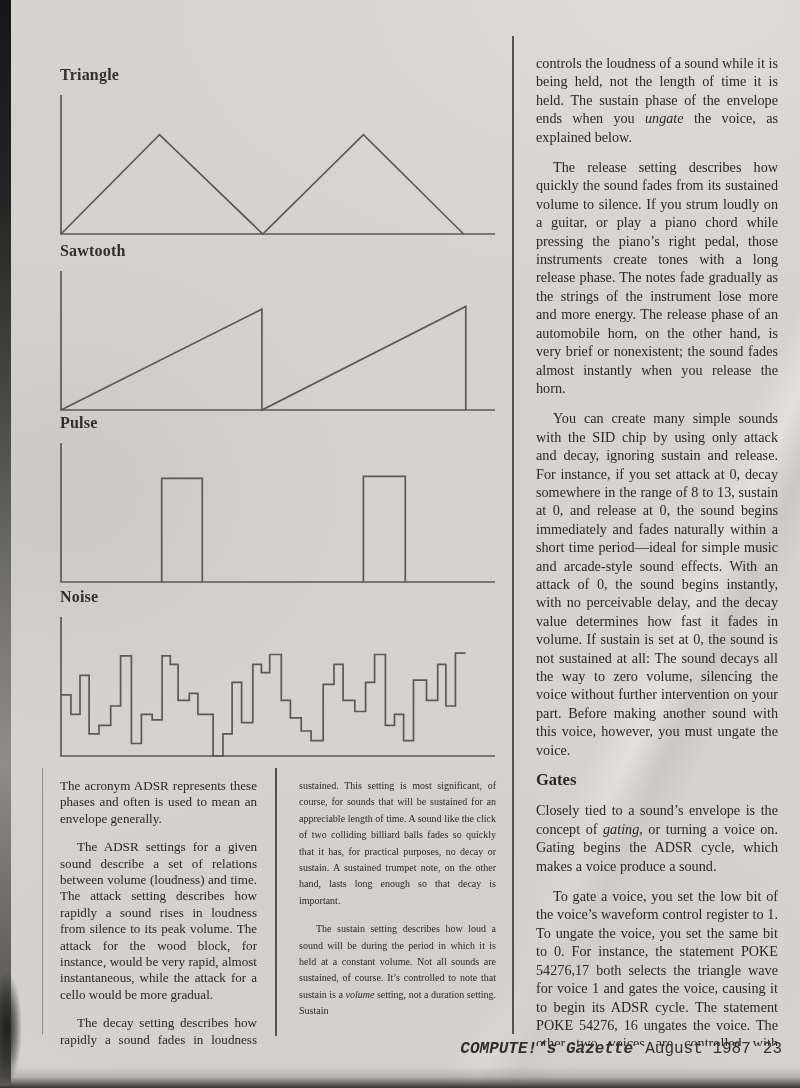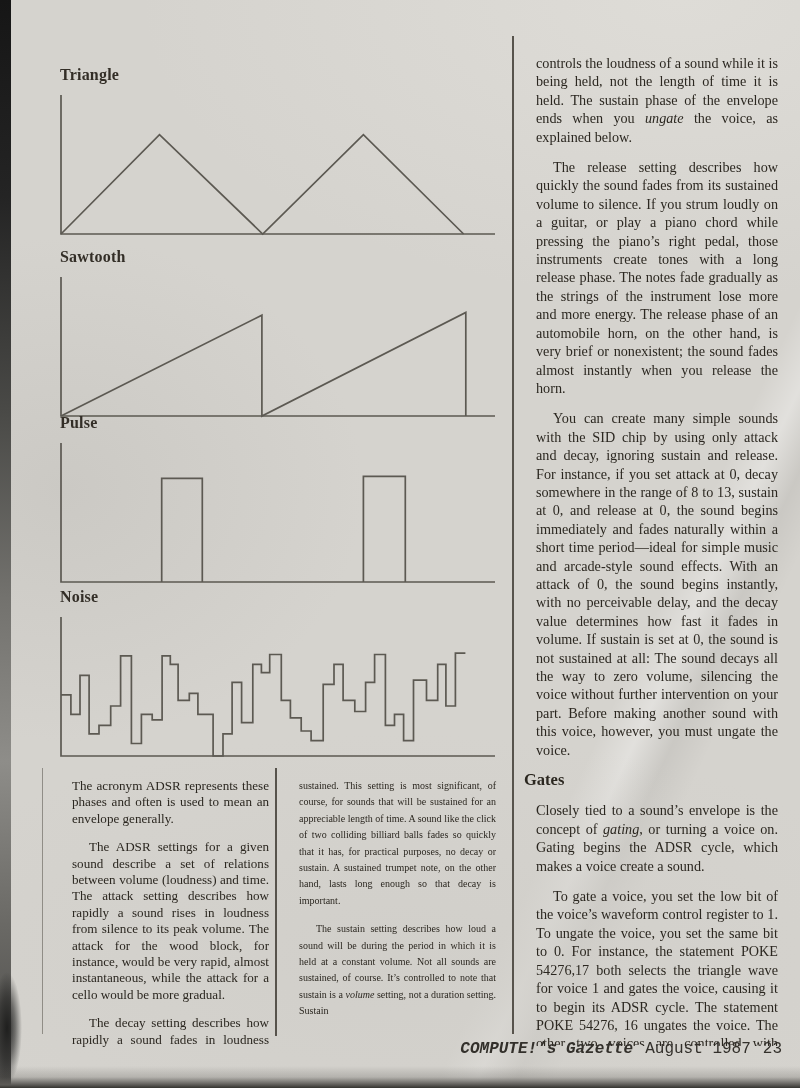--- a/index.html
+++ b/index.html
@@ -15,36 +15,36 @@
       linear-gradient(115deg, rgba(255,255,255,0) 72%, rgba(255,255,255,0.30) 75%, rgba(0,0,0,0.05) 78%, rgba(255,255,255,0) 81%);
   }
   .edge-left{position:absolute;left:0;top:0;width:11px;height:100%;
     background:linear-gradient(180deg,#161616 0%,#242424 18%,#4a4a47 38%,#73726e 55%,#8e8d89 70%,#6a6965 85%,#4a4947 100%);}
   .edge-blob{position:absolute;left:-8px;top:972px;width:30px;height:112px;border-radius:50%;
     background:radial-gradient(closest-side,#1f1f1e 0%,rgba(31,31,30,0.55) 55%,rgba(31,31,30,0) 100%);}
   .edge-bottom{position:absolute;left:0;right:0;bottom:0;height:22px;
     background:linear-gradient(180deg,rgba(70,68,64,0) 0%,rgba(70,68,64,0.22) 50%,#5b5955 86%,#34332f 100%);}
 
   figure.wf{position:absolute;left:56px;margin:0;}
-  #wf0{top:66px}#wf1{top:248px}#wf2{top:414px}#wf3{top:588px}
+  #wf0{top:66px}#wf1{top:242px}#wf2{top:414px}#wf3{top:588px}
   .wf-label{font-weight:bold;font-size:16px;letter-spacing:.2px;color:#332e27;margin:0 0 4px 4px;}
   .wf-svg{display:block;}
 
   .vrule{position:absolute;background:#57534c;}
   .vr-left{left:42px;top:768px;height:266px;width:1px;opacity:.55;}
   .vr-mid{left:275px;top:768px;height:268px;width:1.5px;}
   .vr-right{left:512px;top:36px;height:998px;width:1.5px;}
 
   section.col{position:absolute;overflow:hidden;}
   .col p{margin:12px;text-align:justify;}
   .col p.ind{text-indent:17px;}
-  .col1{left:60px;top:766px;width:221px;height:282px;font-size:13.1px;line-height:16.4px;}
+  .col1{left:48px;top:766px;width:221px;height:282px;font-size:13.1px;line-height:16.4px;}
   .col2{left:287px;top:766px;width:221px;height:282px;font-size:10px;line-height:16.4px;}
   .colR{left:524px;top:42px;width:266px;height:1004px;font-size:14.2px;line-height:18.4px;}
-  .colR h2{font-size:16.5px;font-weight:bold;margin:8px 0 3px 0;color:#2b2720;}
+  .colR h2{font-size:16.5px;font-weight:bold;margin:8px 0 3px 12px;color:#2b2720;}
   .col em{font-style:italic;}
 
   footer.pagefooter{position:absolute;top:1040px;right:18px;
     font-family:Liberation Mono, monospace;font-size:16px;color:#33302b;white-space:nowrap;}
   footer .mag{font-style:italic;font-weight:600;margin-right:12px;}
   footer .issue{margin-right:12px;}
 </style>
 </head>
 <body>
 
@@ -97,20 +97,20 @@
     </section>
   <section class="col col2">
       <p><span>sustained. This setting is most significant, of course, for sounds that will be sustained for an appreciable length of time. A sound like the click of two colliding billiard balls fades so quickly that it has, for practical purposes, no decay or sustain. A sustained trumpet note, on the other hand, lasts long enough so that decay is important.</span></p>
       <p class="ind"><span>The sustain setting describes how loud a sound will be during the period in which it is held at a constant volume. Not all sounds are sustained, of course. It’s controlled to note that sustain is a </span><em>volume</em><span> setting, not a duration setting. Sustain</span></p>
     </section>
   <section class="col colR">
       <p><span>controls the loudness of a sound while it is being held, not the length of time it is held. The sustain phase of the envelope ends when you </span><em>ungate</em><span> the voice, as explained below.</span></p>
       <p class="ind"><span>The release setting describes how quickly the sound fades from its sustained volume to silence. If you strum loudly on a guitar, or play a piano chord while pressing the piano’s right pedal, those instruments create tones with a long release phase. The notes fade gradually as the strings of the instrument lose more and more energy. The release phase of an automobile horn, on the other hand, is very brief or nonexistent; the sound fades almost instantly when you release the horn.</span></p>
       <p class="ind"><span>You can create many simple sounds with the SID chip by using only attack and decay, ignoring sustain and release. For instance, if you set attack at 0, decay somewhere in the range of 8 to 13, sustain at 0, and release at 0, the sound begins immediately and fades naturally within a short time period—ideal for simple music and arcade-style sound effects. With an attack of 0, the sound begins instantly, with no perceivable delay, and the decay value determines how fast it fades in volume. If sustain is set at 0, the sound is not sustained at all: The sound decays all the way to zero volume, silencing the voice without further intervention on your part. Before making another sound with this voice, however, you must ungate the voice.</span></p>
       <h2>Gates</h2>
-      <p><span>Closely tied to a sound’s envelope is the concept of </span><em>gating</em><span>, or turning a voice on. Gating begins the ADSR cycle, which makes a voice create a sound.</span></p>
+      <p><span>Closely tied to a sound’s envelope is the concept of </span><em>gating</em><span>, or turning a voice on. Gating begins the ADSR cycle, which makes a voice produce a sound.</span></p>
       <p class="ind"><span>To gate a voice, you set the low bit of the voice’s waveform control register to 1. To ungate the voice, you set the same bit to 0. For instance, the statement POKE 54276,17 both selects the triangle wave for voice 1 and gates the voice, causing it to begin its ADSR cycle. The statement POKE 54276, 16 ungates the voice. The other two voices are controlled with similar POKEs.</span></p>
     </section>
 
   <footer class="pagefooter">
     <span class="mag">COMPUTE!’s Gazette</span><span class="issue">August 1987</span><span class="pageno">23</span>
   </footer>
 </div>
 
 </body></html>

